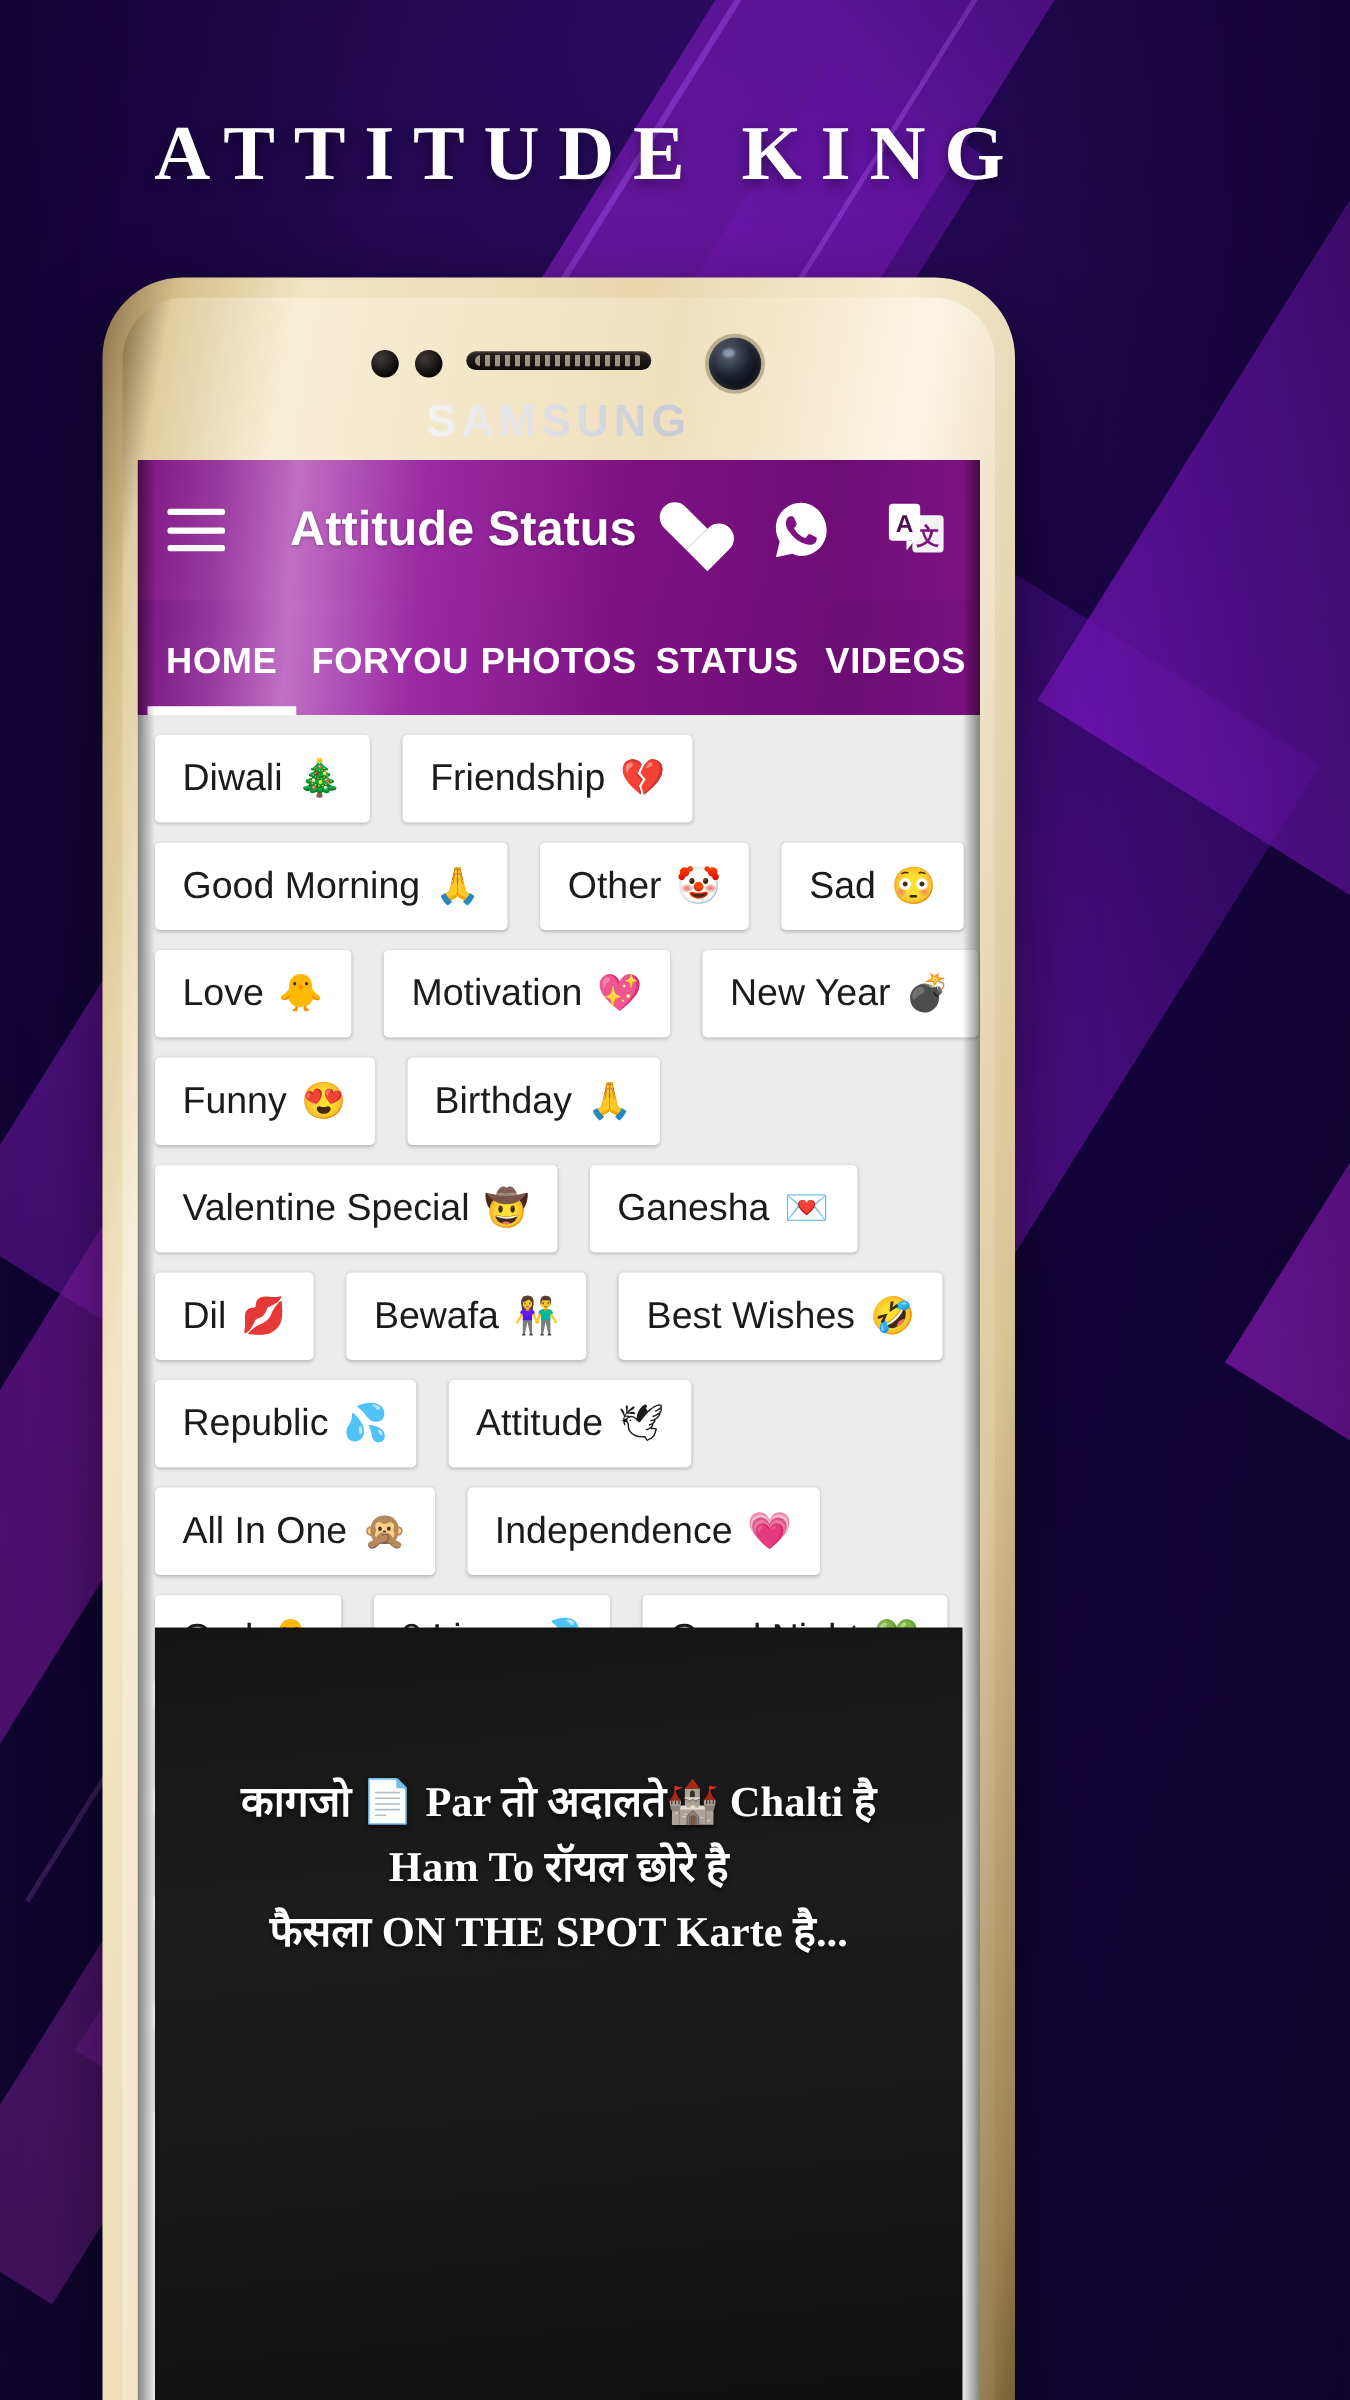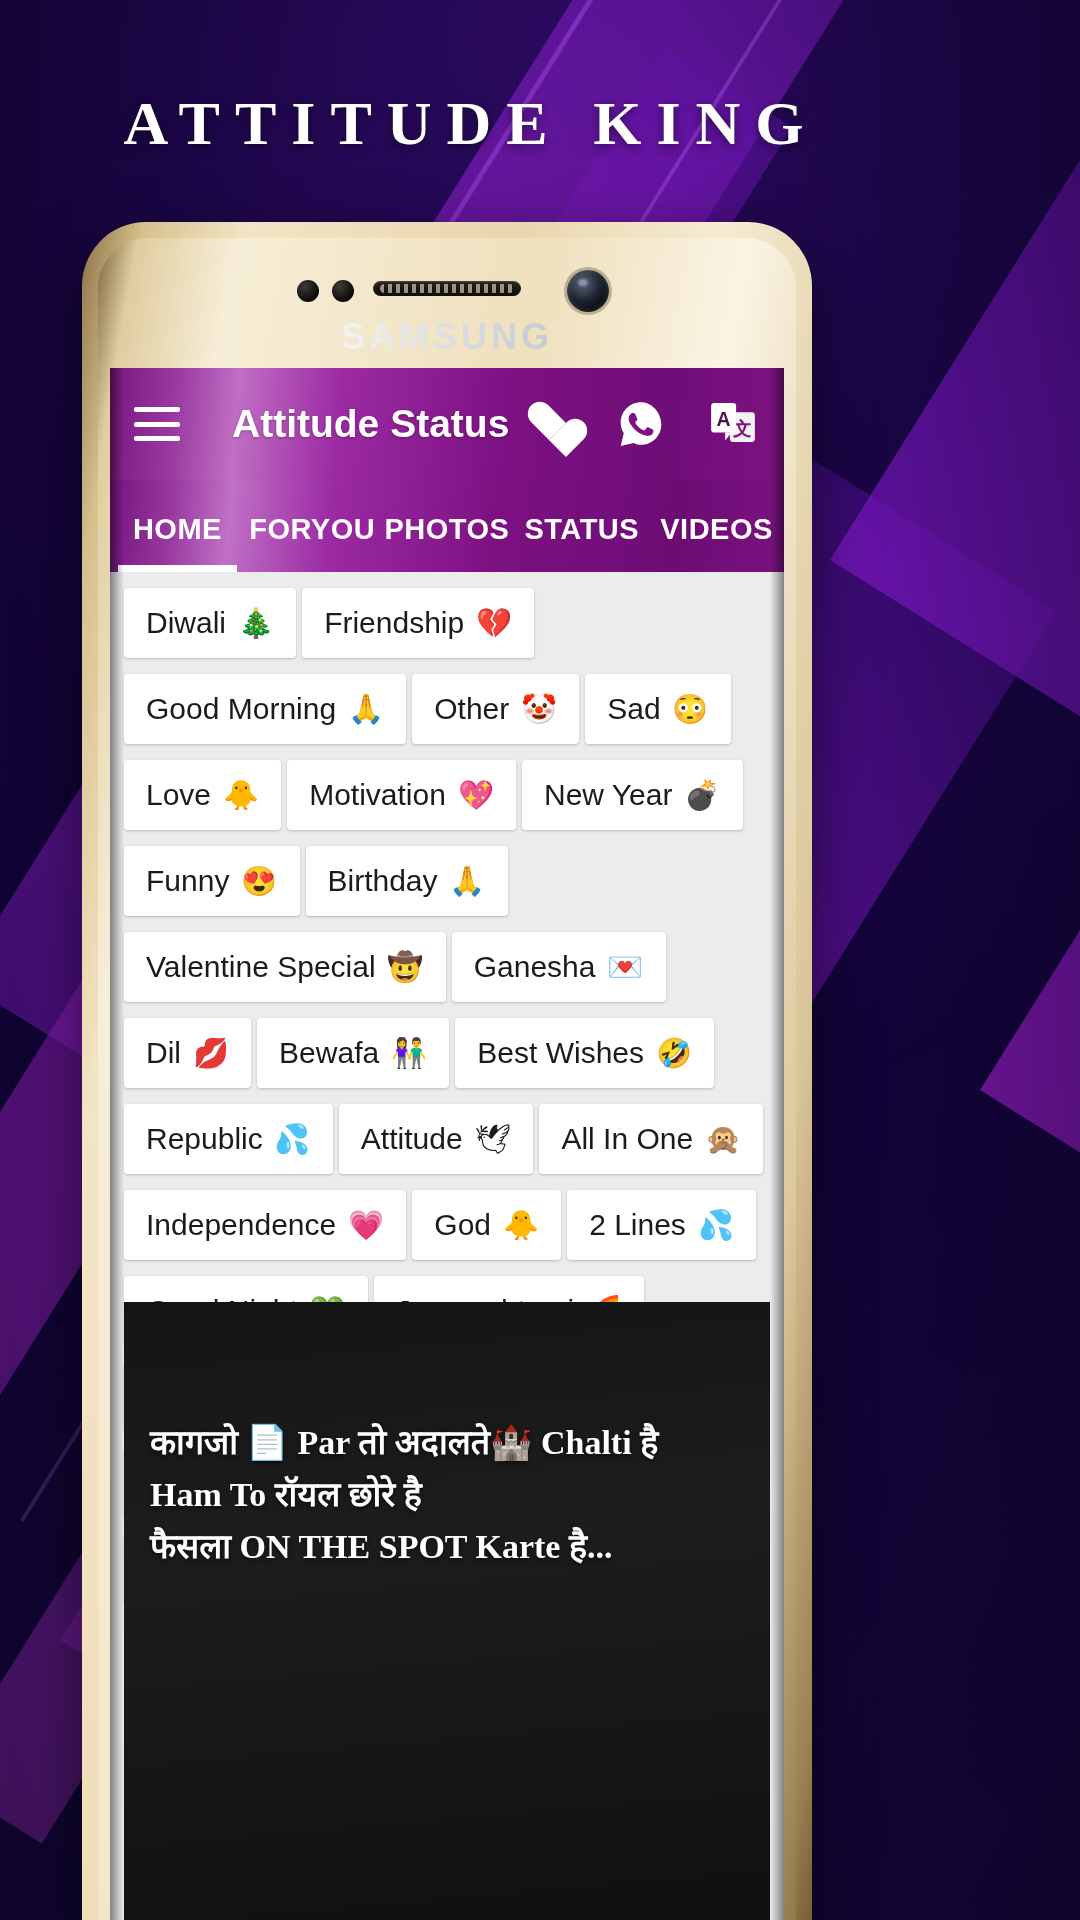--- a/index.html
+++ b/index.html
@@ -190,21 +190,21 @@
   
   .content {
     position: relative;
     height: calc(100% - 204px);
     background: #ececec;
     overflow: hidden;
   }
   .chips {
     display: flex; flex-wrap: wrap;
     padding: 16px 0 8px 14px;
-    gap: 16px 6px;
+    gap: 16px 26px;
     align-content: flex-start;
   }
   .chip {
     background: #fff;
     border-radius: 4px;
     padding: 20px 22px;
     font-size: 30px;
     color: #1b1b1b;
     white-space: nowrap;
     box-shadow: 0 1px 3px rgba(0,0,0,.22);
@@ -215,21 +215,21 @@
   .chip .emo { font-size: 29px; }
 
   
   .status-card {
     position: absolute; left: 14px; right: 14px; bottom: 0; top: 730px;
     background: linear-gradient(175deg,#141414 0%, #1d1d1d 35%, #0f0f0f 100%);
     overflow: hidden;
   }
   .status-text {
     position: absolute; left: 0; right: 0; top: 118px;
-    text-align: left; color: #fff;
+    text-align: center; color: #fff;
     font-family: "Liberation Serif", serif;
     font-weight: bold;
     font-size: 34px; line-height: 1.35;
     padding: 0 26px;
     text-shadow: 0 2px 4px rgba(0,0,0,.6);
   }
   .status-text div { margin-bottom: 6px; }
 </style>
 </head>
 <body>

